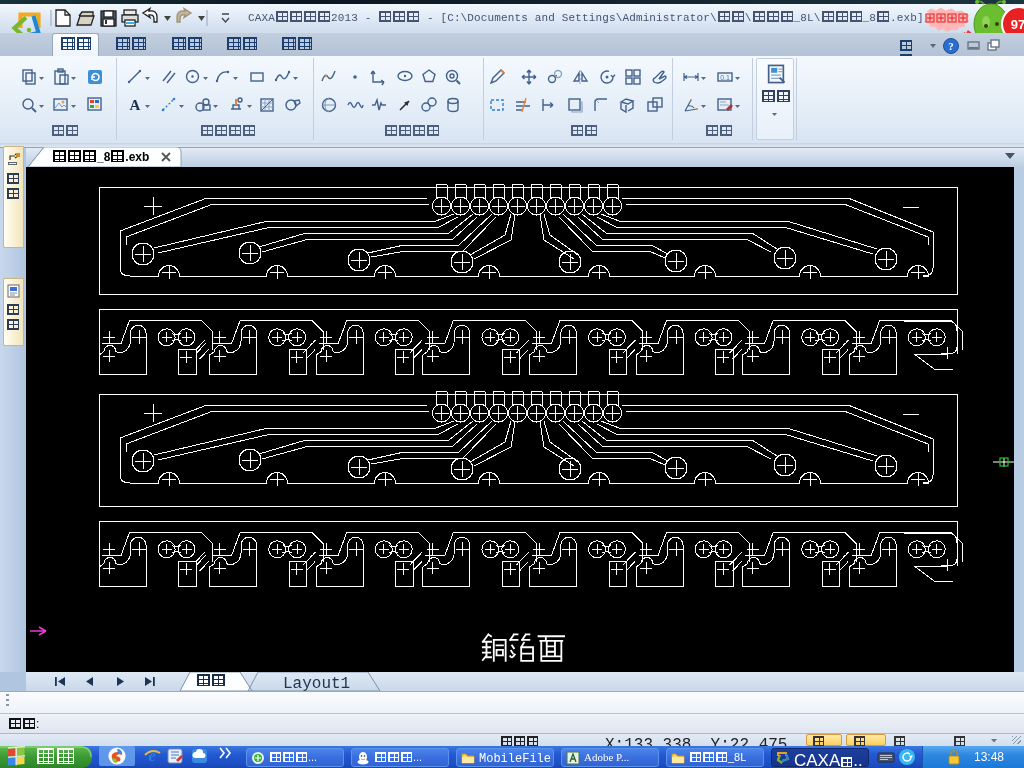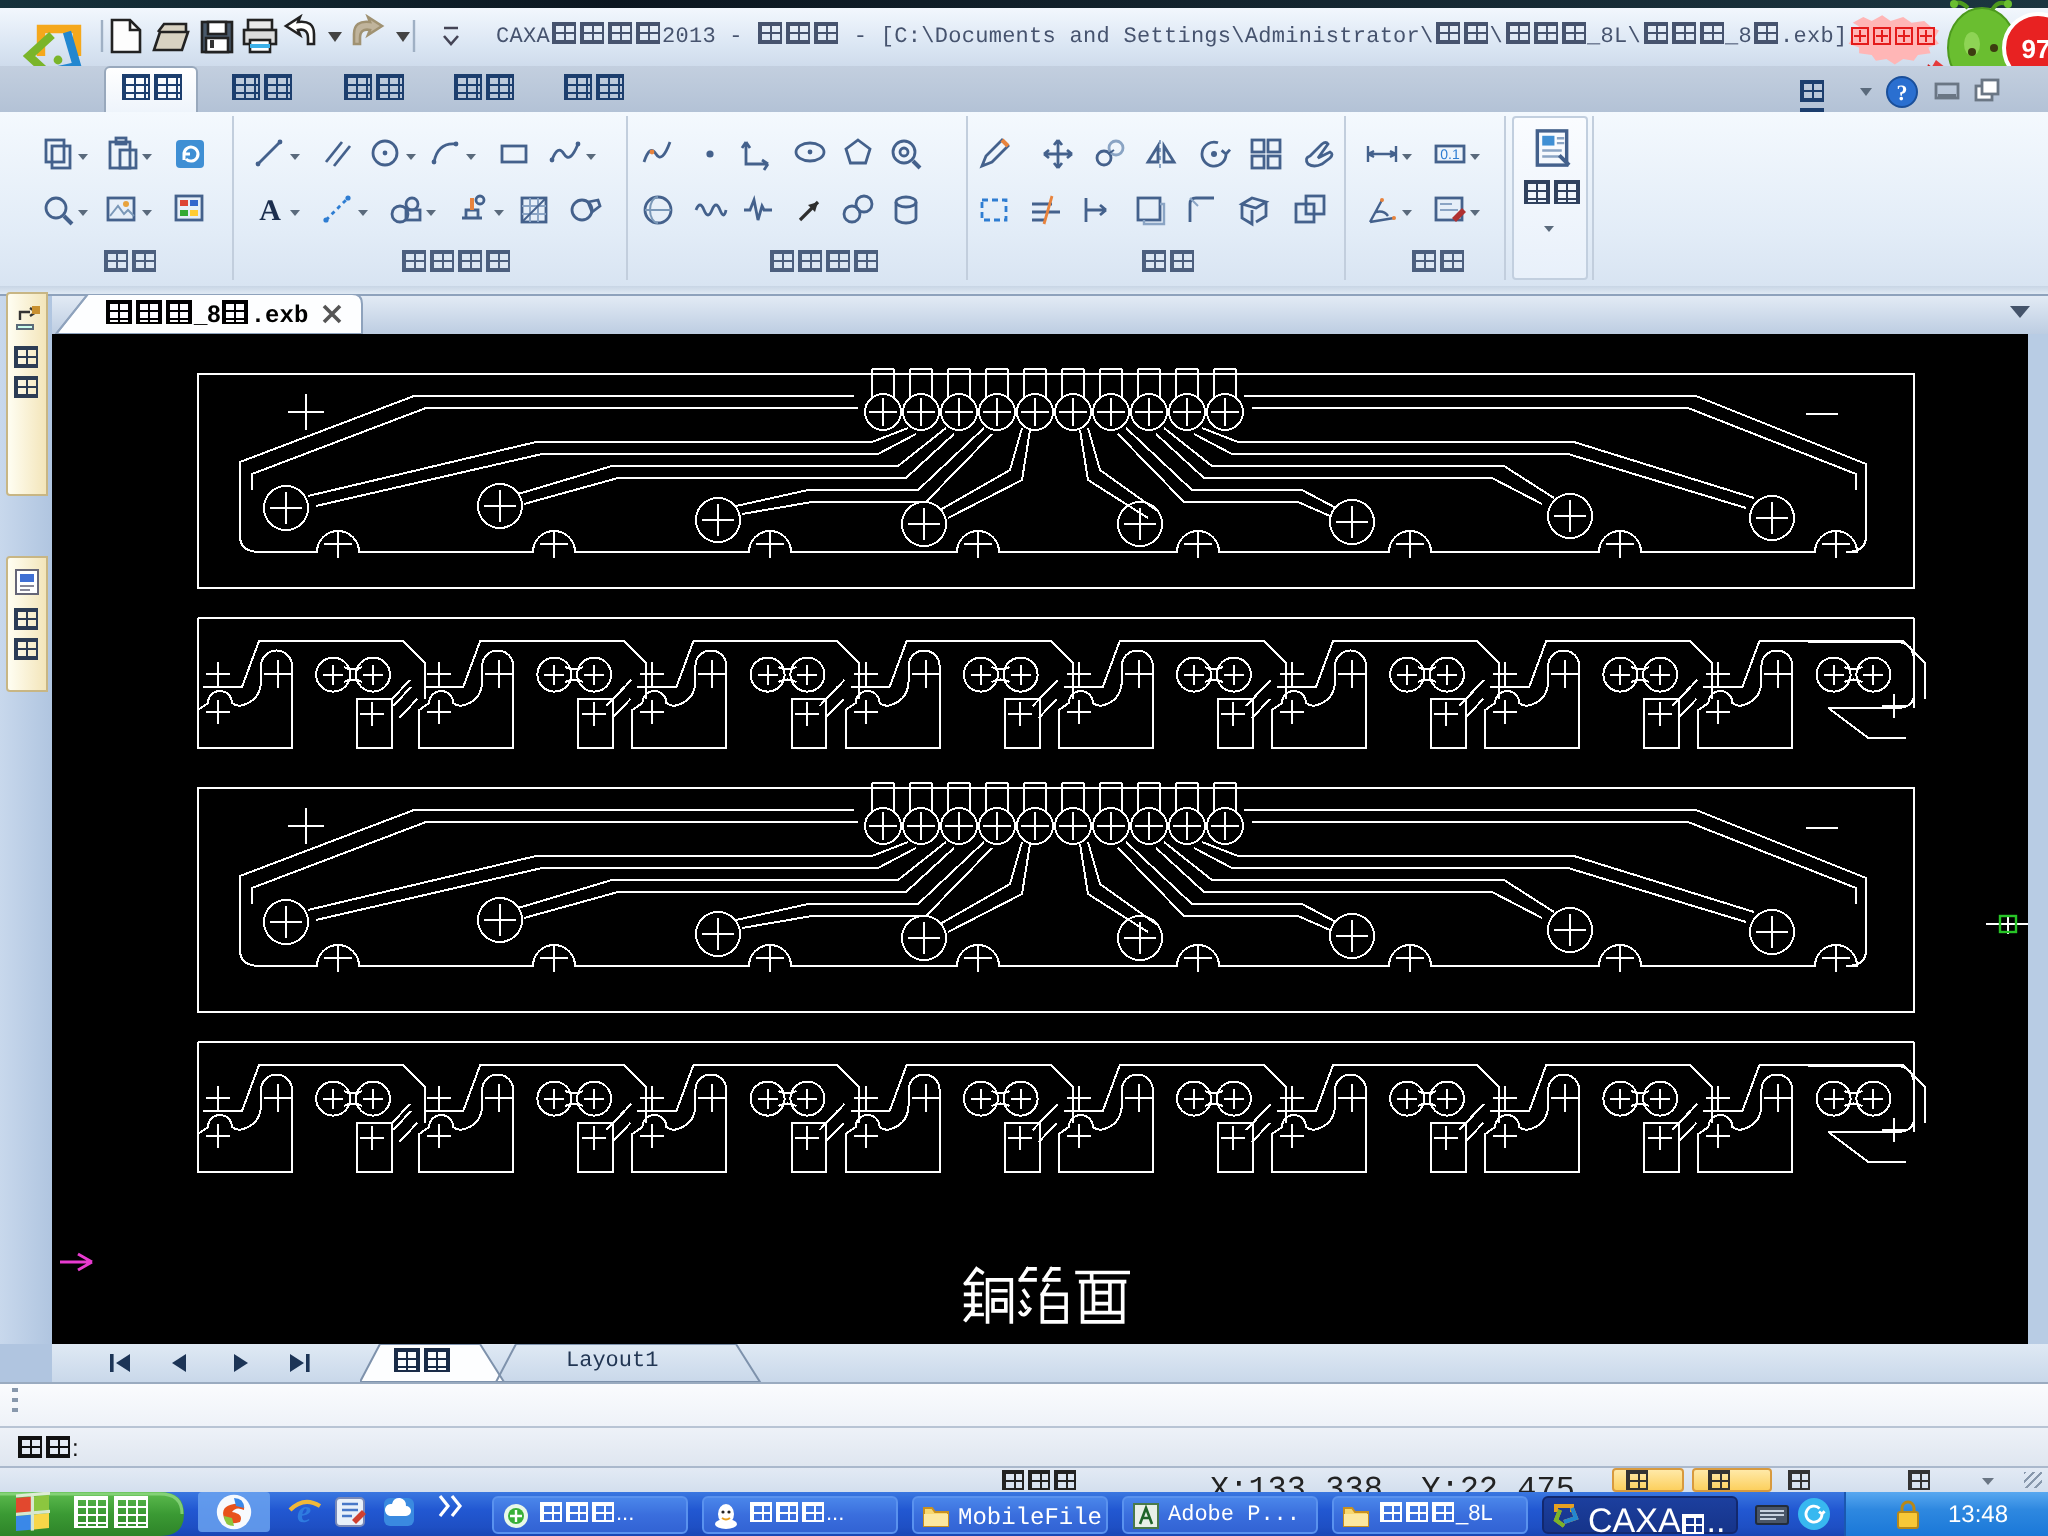--- a/index.html
+++ b/index.html
@@ -362,21 +362,21 @@
 <div class="abs" style="left:483px;top:58px;width:1px;height:82px;background:#c2cedd"></div>
 <div class="abs" style="left:672px;top:58px;width:1px;height:82px;background:#c2cedd"></div>
 <div class="abs" style="left:752px;top:58px;width:1px;height:82px;background:#c2cedd"></div>
 <div class="abs" style="left:796px;top:58px;width:1px;height:82px;background:#c2cedd"></div>
 <div class="abs" style="left:0;top:147px;width:1024px;height:20px;background:linear-gradient(#e4ecf6,#bdcde2)"></div>
 <div class="abs" style="left:0;top:147px;width:1024px;height:1px;background:#8ea2bc"></div>
 <svg class="abs" style="left:26px;top:147px" width="156" height="20" viewBox="0 0 156 20">
 <path d="M18,0 H150 Q155,0 155,5 V20 H2 Z" fill="#fdfeff" stroke="#8ea2bc" stroke-width="1"></path>
 <path d="M18,0 L2,20" stroke="#8ea2bc"></path>
     </svg>
-<div class="abs" style="left:52px;top:150px;color:#000;font-weight:bold;font-size:12px"><i class="cn s13"></i><i class="cn s13"></i><i class="cn s13"></i>_8<i class="cn s13"></i><span style="font-family:Liberation Mono, monospace">.exb</span></div>
+<div class="abs" style="left:52px;top:150px;color:#000;font-weight:bold;font-size:12px"><i class="cn s13"></i><i class="cn s13"></i><i class="cn s13"></i>_8<i class="cn s13"></i><span style="font-family:Liberation Sans, sans-serif">.exb</span></div>
 <svg class="abs" style="left:160px;top:151px" width="12" height="12" viewBox="0 0 12 12">
       <path d="M2,2 L10,10 M10,2 L2,10" stroke="#555" stroke-width="1.8"></path>
     </svg>
 <svg class="abs" style="left:1003px;top:151px" width="14" height="10" viewBox="0 0 14 10">
       <path d="M2,2 h10 l-5,6 z" fill="#44536a"></path>
     </svg>
 <div class="abs" style="left:0;top:148px;width:26px;height:544px;background:linear-gradient(90deg,#c8d8ec,#b0c5e0)"></div>
 <div class="abs" style="left:3px;top:146px;width:21px;height:102px;background:linear-gradient(90deg,#fffef2,#f3e5ba);border:1px solid #c8b684;border-radius:2px 0 0 2px"></div>
 <div class="abs" style="left:3px;top:278px;width:21px;height:68px;background:linear-gradient(90deg,#fffef2,#f3e5ba);border:1px solid #c8b684;border-radius:2px 0 0 2px"></div>
 <svg class="abs" style="left:6px;top:151px" width="16" height="16" viewBox="0 0 16 16">
@@ -779,21 +779,21 @@
 <path d="M40,1 v9 l-7,-4.5 z"></path>
 <path d="M64,1 l7,4.5 -7,4.5 z"></path>
 <path d="M92,1 l7,4.5 -7,4.5 z M100,1 h1.8 v9 h-1.8 z"></path>
 </g>
     </svg>
 <svg class="abs" style="left:180px;top:672px" width="220px" height="19" viewBox="0 0 220 19">
 <path d="M10,0 H60 L72,19 H0 Z" fill="#fdfeff" stroke="#7e92ac" stroke-width="1"></path>
 <path d="M78,0 H188 L200,19 H68 Z" fill="none" stroke="#7e92ac" stroke-width="1"></path>
 </svg>
 <div class="abs" style="left:196px;top:674px;color:#1a2c48;font-weight:bold;font-size:12px"><i class="cn s13"></i><i class="cn s13"></i></div>
-<div class="abs" style="left:283px;top:675px;color:#223653;font-size:11px;font-family:'Liberation Mono',monospace">Layout1</div>
+<div class="abs" style="left:283px;top:675px;color:#223653;font-size:16px;font-family:'Liberation Mono',monospace">Layout1</div>
 <div class="abs" style="left:0;top:691px;width:1024px;height:22px;background:linear-gradient(#fbfcfe,#eef2f8)"></div>
 <div class="abs" style="left:0;top:691px;width:1024px;height:1px;background:#9aabc0"></div>
 <div class="abs" style="left:6px;top:694px;width:3px;height:14px;background:repeating-linear-gradient(#8898ac 0 2px,transparent 2px 5px)"></div>
 <div class="abs" style="left:0;top:713px;width:1024px;height:20px;background:linear-gradient(#eef2f8,#dfe6f0)"></div>
 <div class="abs" style="left:0;top:713px;width:1024px;height:1px;background:#b8c4d4"></div>
 <div class="abs" style="left:8px;top:717px;color:#111;font-size:12px"><i class="cn s12"></i><i class="cn s12"></i>:</div>
 <div class="abs" style="left:0;top:733px;width:1024px;height:13px;background:linear-gradient(#e4ebf5,#d3dfee)"></div>
 <div class="abs" style="left:0;top:733px;width:1024px;height:1px;background:#aab8cc"></div>
 <div class="abs" style="left:500px;top:735px;color:#222;font-size:11px"><i class="cn s11"></i><i class="cn s11"></i><i class="cn s11"></i></div>
 <div class="abs" style="left:605px;top:736px;color:#222;font-size:16px;font-family:'Liberation Mono',monospace">X:133.338, Y:22.475</div>
@@ -870,21 +870,21 @@
     <svg class="abs" style="left:461px;top:751px" width="14" height="14" viewBox="0 0 14 14">
       <path d="M1,3 h4 l1.5,2 h6.5 v7 h-12 z" fill="#f8d870" stroke="#c89020"></path>
       <path d="M1,6 h12 v6 h-12 z" fill="#fce8a0"></path>
     </svg>
     <div class="abs" style="left:479px;top:751px;width:72px;overflow:hidden;color:#fff;font-size:12px;white-space:nowrap"><span style="font-family:'Liberation Mono',monospace">MobileFile</span></div>
 <div class="abs" style="left:561px;top:748px;width:98px;height:19px;background:linear-gradient(#4a86ea,#3a6edd 50%,#3263d4);border:1px solid #5a92ee;border-radius:3px"></div>
     <svg class="abs" style="left:566px;top:751px" width="14" height="14" viewBox="0 0 14 14">
       <rect x="1" y="1" width="12" height="12" fill="#e8f0e8" stroke="#4a7a4a"></rect>
       <path d="M4,11 l3,-8 3,8 m-5,-3 h4" stroke="#20642a" fill="none" stroke-width="1.3"></path>
     </svg>
-    <div class="abs" style="left:584px;top:751px;width:72px;overflow:hidden;color:#fff;font-size:11px;white-space:nowrap"><span style="font-family:Liberation Mono, monospace">Adobe P...</span></div>
+    <div class="abs" style="left:584px;top:751px;width:72px;overflow:hidden;color:#fff;font-size:11px;white-space:nowrap"><span style="font-family:Liberation Serif, serif">Adobe P...</span></div>
 <div class="abs" style="left:666px;top:748px;width:98px;height:19px;background:linear-gradient(#4a86ea,#3a6edd 50%,#3263d4);border:1px solid #5a92ee;border-radius:3px"></div>
     <svg class="abs" style="left:671px;top:751px" width="14" height="14" viewBox="0 0 14 14">
       <path d="M1,3 h4 l1.5,2 h6.5 v7 h-12 z" fill="#f8d870" stroke="#c89020"></path>
       <path d="M1,6 h12 v6 h-12 z" fill="#fce8a0"></path>
     </svg>
     <div class="abs" style="left:689px;top:751px;width:72px;overflow:hidden;color:#fff;font-size:11px;white-space:nowrap"><i class="cn s11"></i><i class="cn s11"></i><i class="cn s11"></i>_8L</div>
 <div class="abs" style="left:771px;top:748px;width:98px;height:19px;background:linear-gradient(#1c3f9e,#16348a);border:1px solid #12286e;border-radius:3px"></div>
     <svg class="abs" style="left:776px;top:751px" width="14" height="14" viewBox="0 0 14 14">
       <path d="M2,5 V2 h8 v3 M4,4 l-2,5 4,3 M6,10 l6,-2 -2,-5" stroke-width="2" fill="none" stroke="#e8a020"></path>
       <path d="M4,4 l-2,5 4,3" stroke="#7ab52a" stroke-width="2" fill="none"></path>

